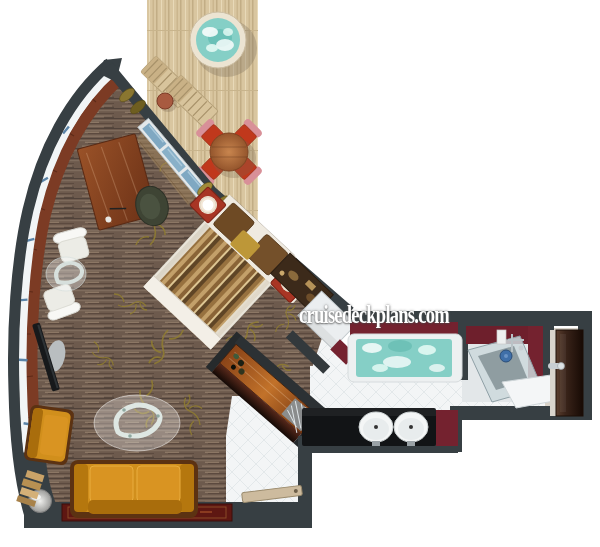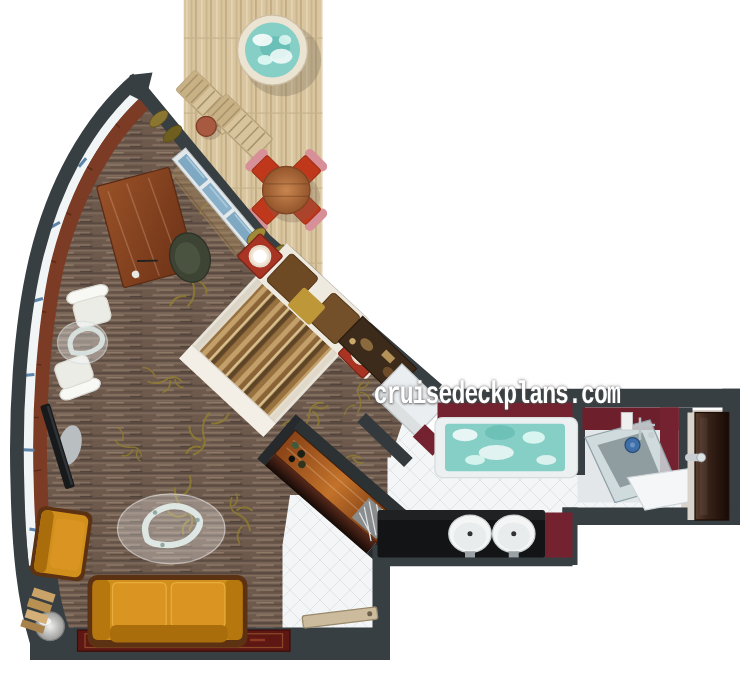--- a/index.html
+++ b/index.html
@@ -1,17 +1,17 @@
 <!DOCTYPE html>
 <html style="--wall: #373f43; --deck-wood: #d9c6a0; --carpet: #6d5a4d; --water: #85cfc6; --accent-wall-red: #74222f; --sofa-orange: #d18f1c; --tile: #f3f5f6;"><head>
 <meta charset="utf-8">
 <style>
   html,body{margin:0;padding:0;background:#ffffff;}
   .stage{position:relative;width:600px;height:547px;background:#fff;overflow:hidden;
-         font-family:Liberation Mono, monospace;}
+         font-family:Liberation Serif, serif;}
   .stage svg{position:absolute;left:0;top:0;}
   .watermark{position:absolute;left:299px;top:301px;font-size:25px;font-weight:700;
              letter-spacing:-1px;color:#ffffff;white-space:nowrap;
              transform:scaleX(.74);transform-origin:left center;
              text-shadow:0 0 3px rgba(90,90,90,.85),0 1px 2px rgba(60,60,60,.6);}
   .wall{fill:var(--wall,#373f43);}
   .red{fill:var(--accent-wall-red,#74222f);}
   .tilebase{fill:var(--tile,#f3f5f6);}
   .carpetbase{fill:var(--carpet,#6d5a4d);}
   .deckbase{fill:var(--deck-wood,#d9c6a0);}

